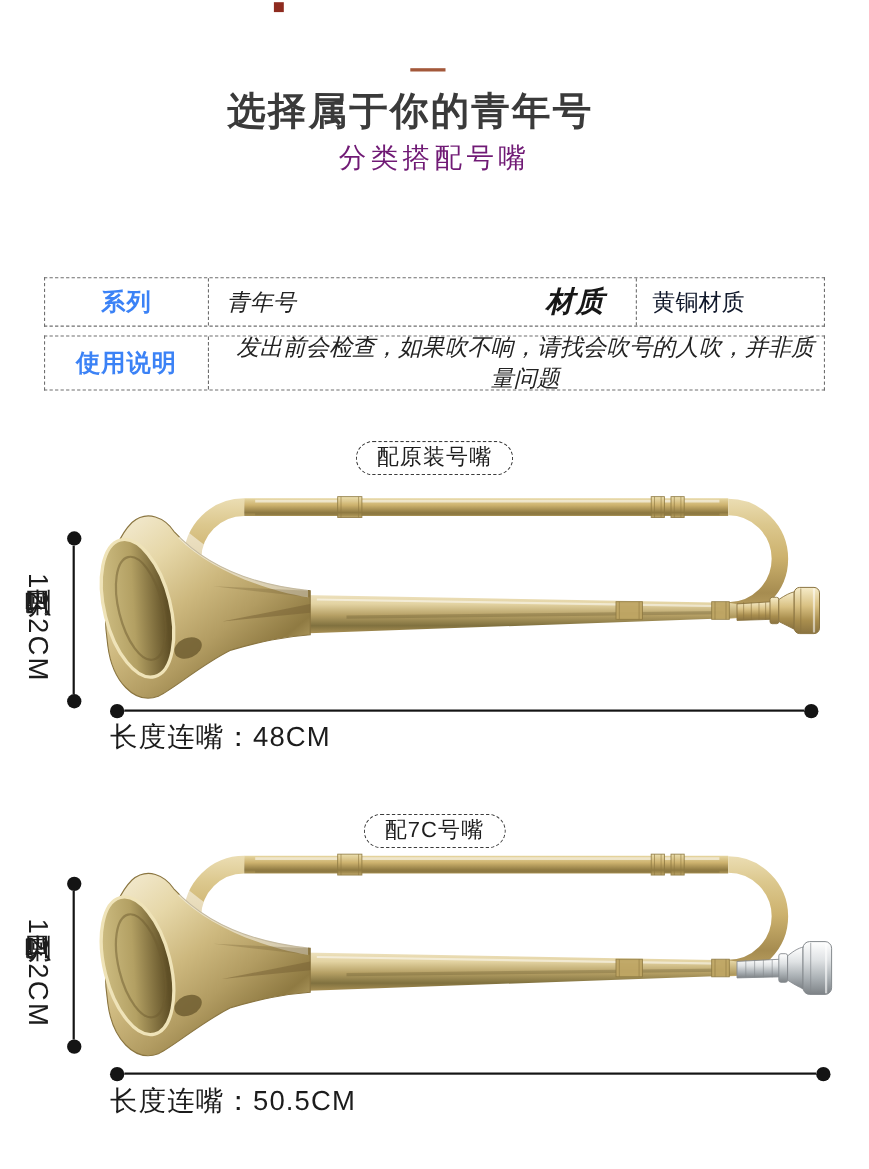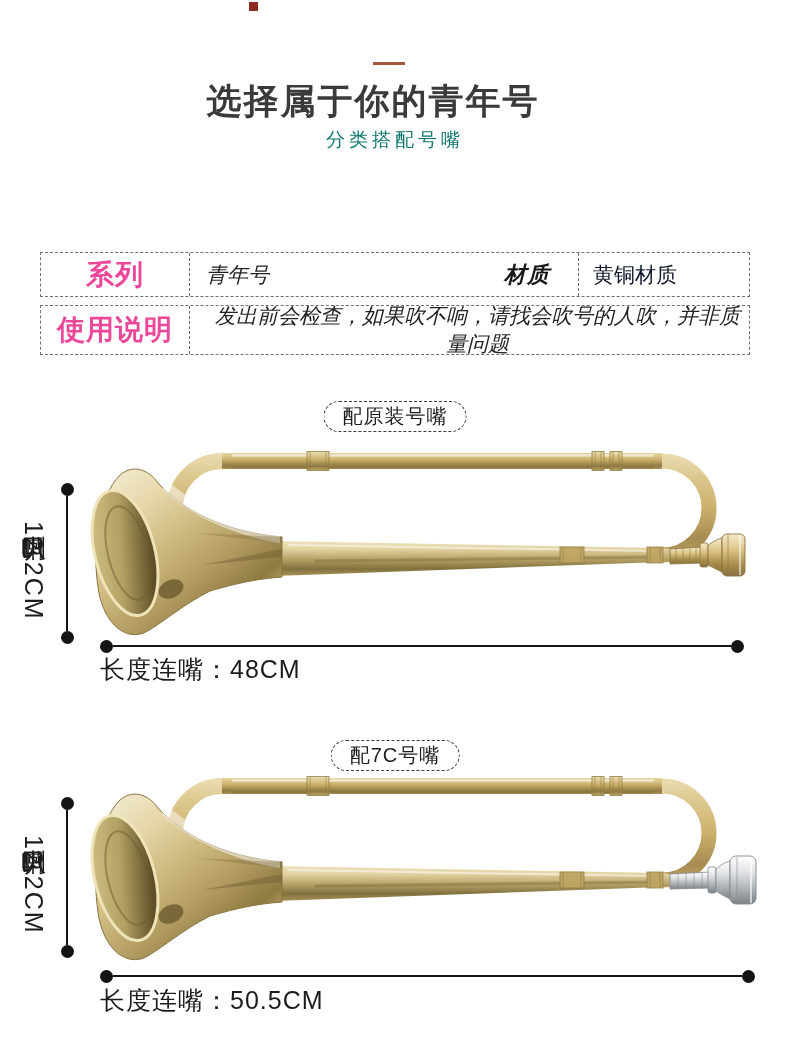--- a/index.html
+++ b/index.html
@@ -7,31 +7,31 @@
     position:relative;width:790px;height:1063px;background:#ffffff;overflow:hidden;
     font-family:"Liberation Sans","DejaVu Sans",sans-serif;color:#1f1f1f;
   }
   
   .top-square{position:absolute;left:249px;top:2px;width:9px;height:9px;}
   .accent-dash{position:absolute;left:373px;top:62px;width:32px;height:3px;}
   
   .title{position:absolute;left:0;top:78px;width:746px;text-align:center;
          font-size:35px;font-weight:600;color:#3a3a3a;letter-spacing:2px;}
   .subtitle{position:absolute;left:0;top:127px;width:790px;text-align:center;
-            font-size:19px;color:#0f766e;letter-spacing:4px;}
+            font-size:25px;color:#701a75;letter-spacing:4px;}
   
   .spec{position:absolute;left:40px;top:252px;width:710px;}
   .spec-row{display:flex;border:1px dashed #6f6f6f;box-sizing:border-box;align-items:stretch;}
   .spec-row.r1{height:45px;}
   .spec-row.r2{height:50px;margin-top:8px;text-align:center;}
   .t-label{width:148px;flex:0 0 148px;display:flex;align-items:center;justify-content:center;
-           font-size:28px;font-weight:700;color:#ec4899;letter-spacing:1px;}
+           font-size:22px;font-weight:700;color:#3b82f6;letter-spacing:1px;}
   .t-value{flex:1;display:flex;align-items:center;border-left:1px dashed #6f6f6f;
            padding-left:16px;font-size:21px;color:#222;font-style:italic;}
-  .t-value .inline-label{margin-left:auto;font-weight:700;font-size:22px;color:#171717;
+  .t-value .inline-label{margin-left:auto;font-weight:700;font-size:26px;color:#171717;
            padding-right:28px;letter-spacing:1px;}
   .t-value2{flex:0 0 156px;display:flex;align-items:center;border-left:1px dashed #6f6f6f;
            padding-left:14px;font-size:21px;color:#0f172a;}
   
   .pill{position:absolute;left:50%;transform:translateX(-50%);
         height:29px;line-height:29px;padding:0 18px;border:1px dashed #3c3c3c;border-radius:16px;
         font-size:20px;color:#1d1d1d;letter-spacing:1px;background:#fff;white-space:nowrap;}
   .pill.p1{top:401px;}
   .pill.p2{top:740px;}
   

